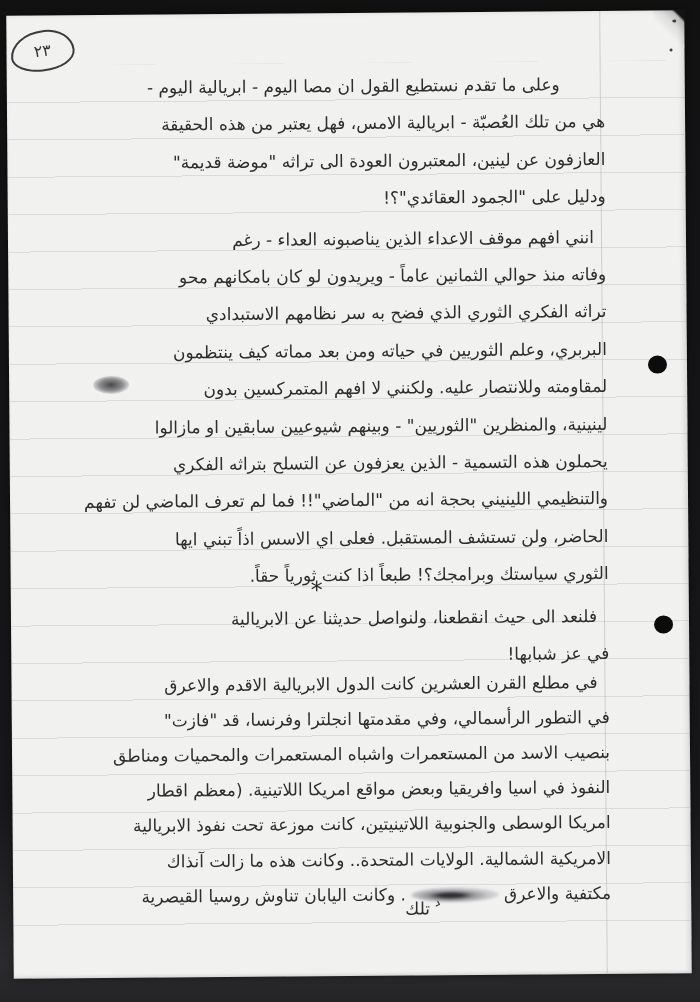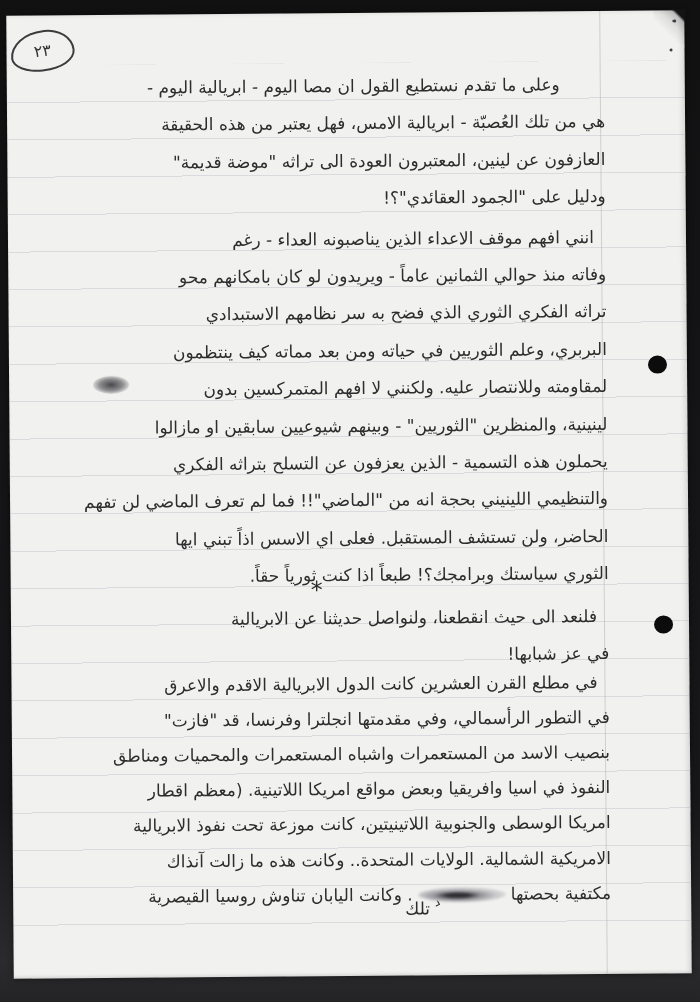--- a/index.html
+++ b/index.html
@@ -112,21 +112,21 @@
         <p class="indent-sm">فلنعد الى حيث انقطعنا، ولنواصل حديثنا عن الابريالية</p>
         <p>في عز شبابها!</p>
       </div>
       <div class="para-4">
         <p class="indent-sm">في مطلع القرن العشرين كانت الدول الابريالية الاقدم والاعرق</p>
         <p>في التطور الرأسمالي، وفي مقدمتها انجلترا وفرنسا، قد "فازت"</p>
         <p>بنصيب الاسد من المستعمرات واشباه المستعمرات والمحميات ومناطق</p>
         <p>النفوذ في اسيا وافريقيا وبعض مواقع امريكا اللاتينية. (معظم اقطار</p>
         <p>امريكا الوسطى والجنوبية اللاتينيتين، كانت موزعة تحت نفوذ الابريالية</p>
         <p>الامريكية الشمالية. الولايات المتحدة.. وكانت هذه ما زالت آنذاك</p>
-        <p><span>مكتفية بحصتها</span><span class="scribble"></span><span>. وكانت اليابان تناوش روسيا القيصرية</span></p>
+        <p><span>مكتفية والاعرق</span><span class="scribble"></span><span>. وكانت اليابان تناوش روسيا القيصرية</span></p>
       </div>
     </div>
 
     <div class="separator">*</div>
     <div class="overwrite-smudge"></div>
 
     <div class="insertion">
       <span class="caret-mark">‹</span>
       <span>تلك</span>
     </div>

